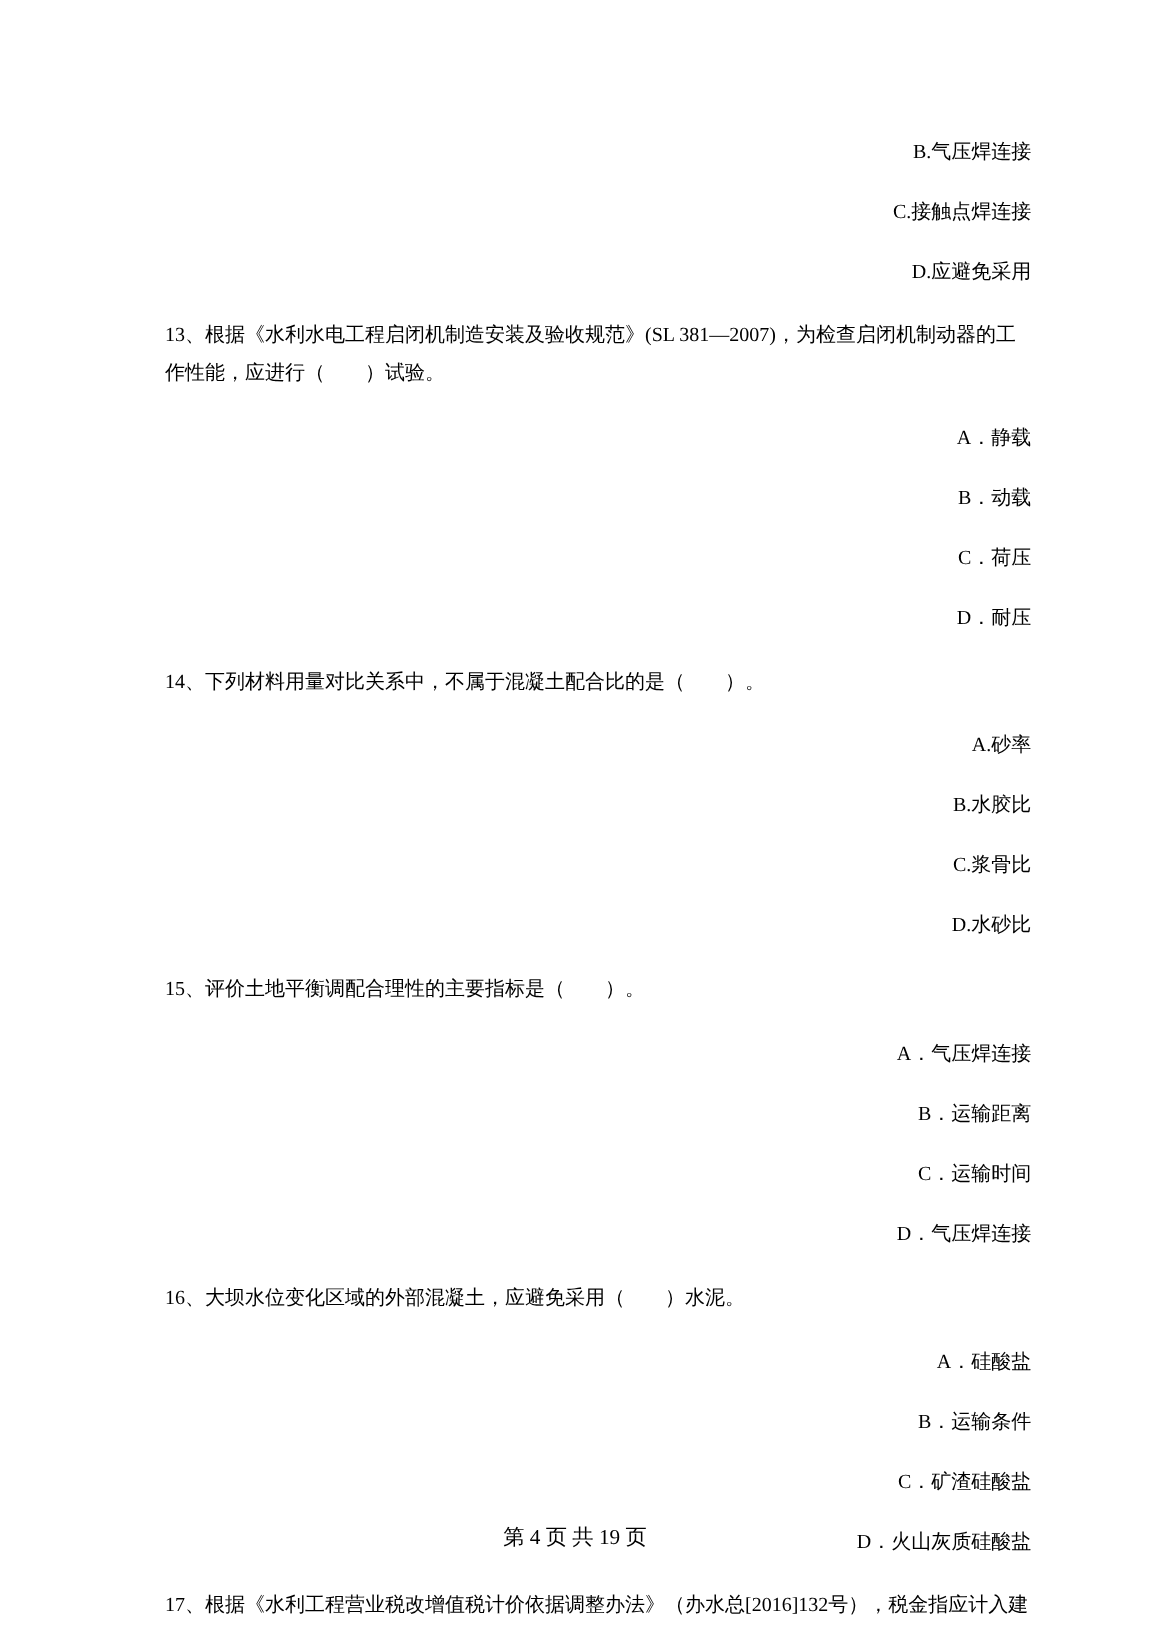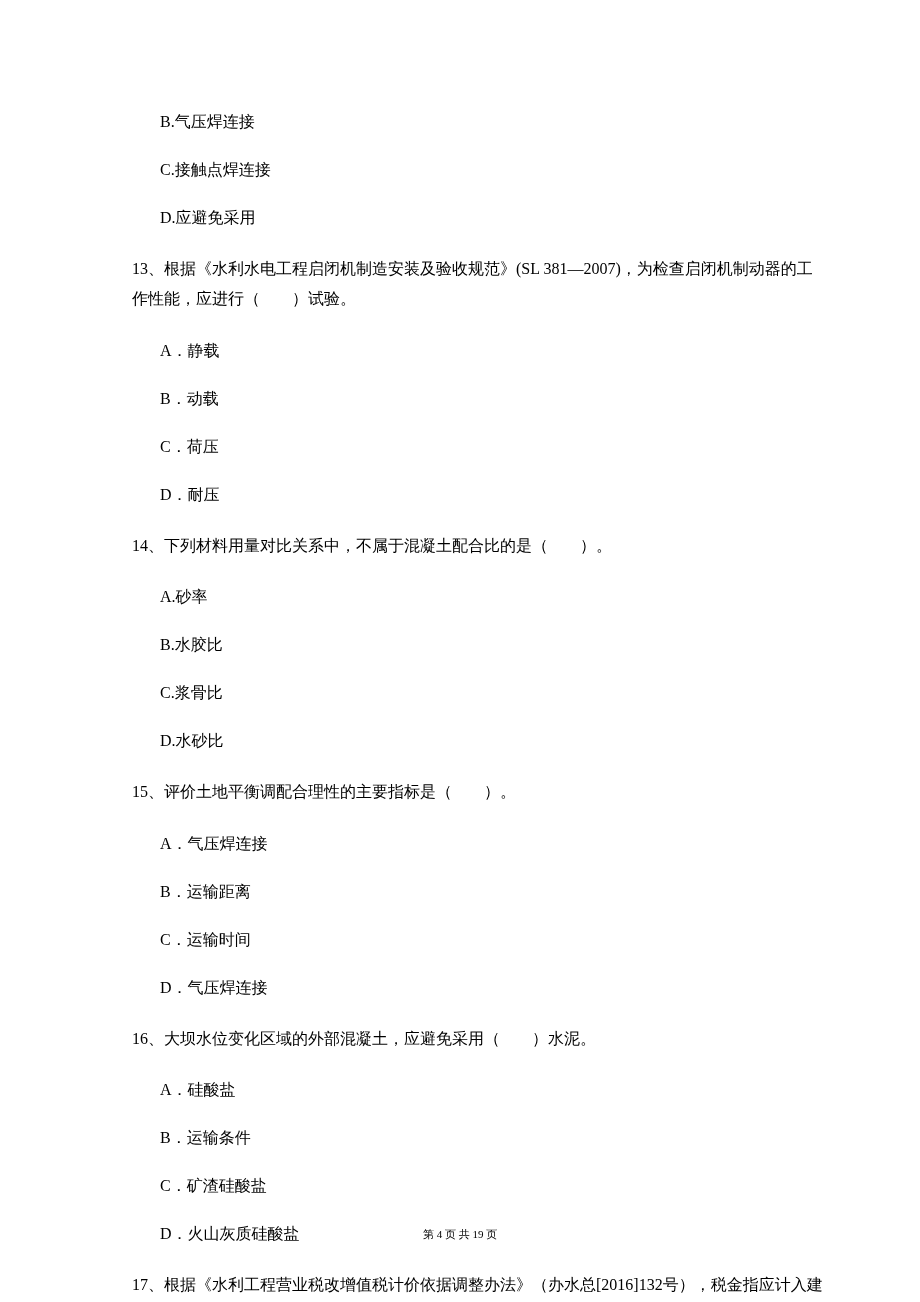--- a/index.html
+++ b/index.html
@@ -10,33 +10,34 @@
       font-family: "SimSun", "宋体", serif;
       font-size: 16px;
       color: #000000;
       position: relative;
       padding: 110px 95px 0 95px;
       line-height: 1.5;
     }
     .option {
       padding-left: 65px;
       margin-bottom: 24px;
+      text-align: right;
     }
     .question {
       margin-bottom: 24px;
       line-height: 1.9;
       margin-left: 37px;
     }
     .footer {
       position: absolute;
       bottom: 60px;
       left: 0;
       width: 100%;
       text-align: center;
-      font-size: 11px;
+      font-size: 17px;
     }
   </style>
 </head>
 <body>
 
 <div class="option">B.气压焊连接</div>
 <div class="option">C.接触点焊连接</div>
 <div class="option">D.应避免采用</div>
 
 <div class="question">13、根据《水利水电工程启闭机制造安装及验收规范》(SL 381—2007)，为检查启闭机制动器的工作性能，应进行（　　）试验。</div>

